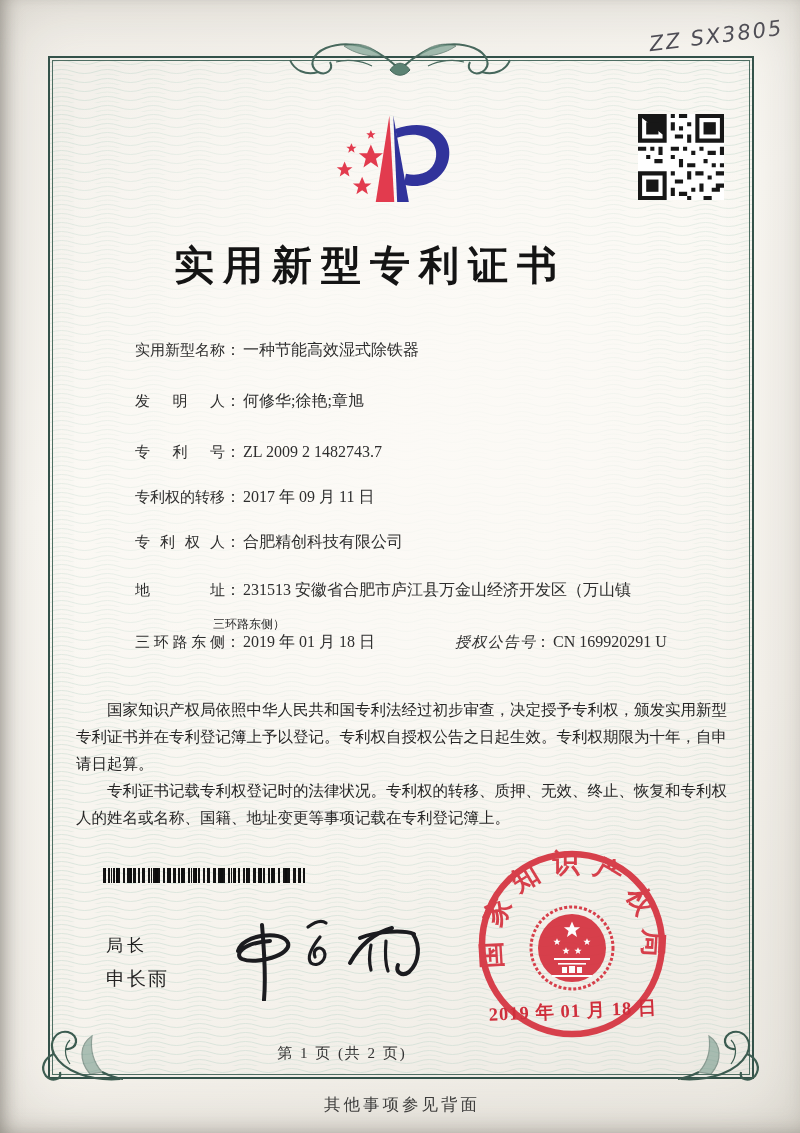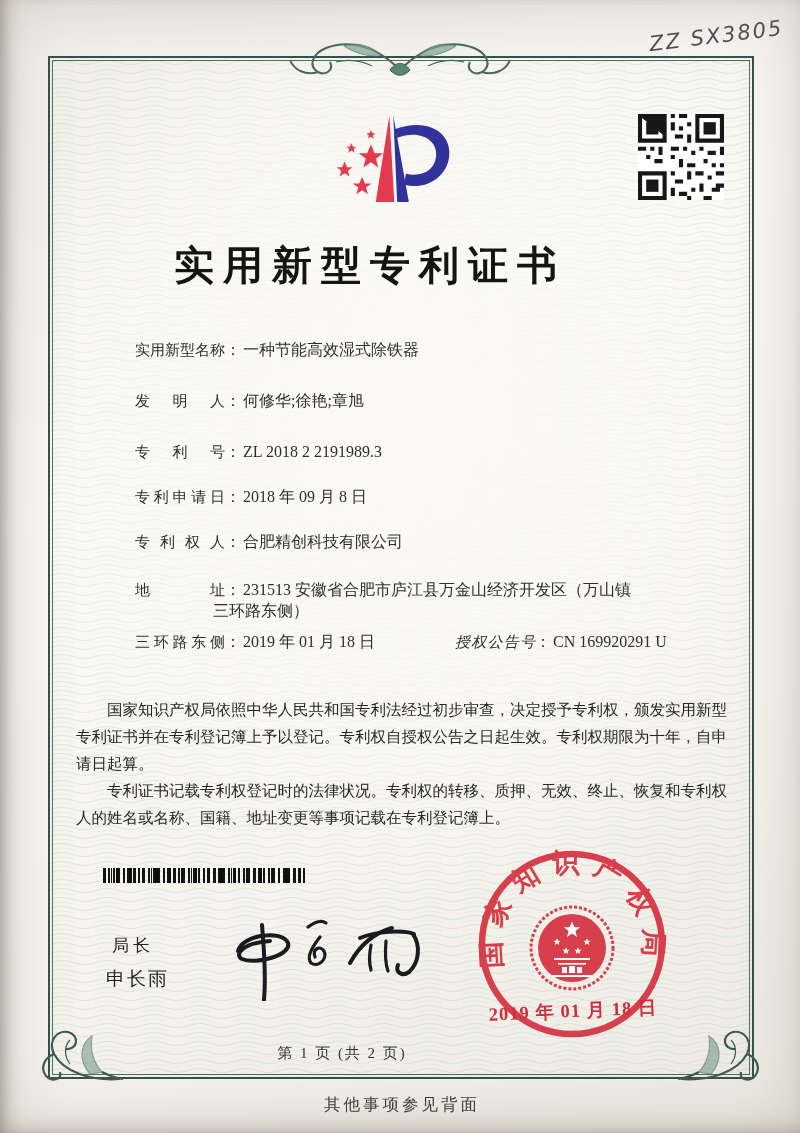--- a/index.html
+++ b/index.html
@@ -22,36 +22,36 @@
   .logo{position:absolute;left:330px;top:106px;}
   .qr{position:absolute;left:638px;top:114px;}
   .title{position:absolute;left:0;width:716px;top:238px;margin:0;text-align:center;
     font-size:40px;font-weight:700;letter-spacing:9px;color:#141414;padding-left:12px;}
   
   .row{position:absolute;left:103px;white-space:nowrap;font-size:16px;color:#2e2e2e;margin-left:32px;}
   .lbl{display:inline-block;width:90px;font-size:15px;text-align:justify;text-align-last:justify;vertical-align:baseline;}
   .colon{display:inline-block;width:14px;}
   .val{margin-left:4px;}
   .r1{top:340px}.r2{top:391px}.r3{top:442px}.r4{top:487px}.r5{top:532px}.r6{top:580px}
-  .addr2{position:absolute;left:213px;top:601px;font-size:16px;color:#2e2e2e;}
+  .addr2{position:absolute;left:213px;top:616px;font-size:12px;color:#2e2e2e;}
   .r7{top:632px;width:640px;}
   .g2{position:absolute;left:320px;top:0;white-space:nowrap;}
   .g2 .lbl{width:80px;font-style:italic;}
   
   .body-text{position:absolute;left:76px;top:696px;width:651px;font-size:15.5px;line-height:27px;
     text-align:justify;color:#262626;}
   .body-text p{margin:0;text-indent:2em;}
   
   .barcode{position:absolute;left:103px;top:868px;width:205px;height:15px;
     background-image:
       repeating-linear-gradient(90deg,#141414 0 2px,transparent 2px 5px),
       repeating-linear-gradient(90deg,#141414 0 1px,transparent 1px 8px),
       repeating-linear-gradient(90deg,#0d0d0d 0 3px,transparent 3px 13px);}
   
-  .signer-title{position:absolute;left:106px;top:934px;font-size:17px;letter-spacing:4px;color:#222;margin-left:6px;}
+  .signer-title{position:absolute;left:106px;top:934px;font-size:17px;letter-spacing:4px;color:#222;}
   .signer-name{position:absolute;left:106px;top:966px;font-size:19px;letter-spacing:2px;color:#222;}
   .signature{position:absolute;left:208px;top:893px;}
   
   .seal{position:absolute;left:474px;top:846px;}
   .seal-date{position:absolute;left:488px;top:998px;width:170px;text-align:center;
     font-size:18.5px;color:#cf2f3c;letter-spacing:1px;transform:rotate(-2.5deg);font-weight:600;}
   
   .page-num{position:absolute;left:0;width:684px;top:1044px;text-align:center;font-size:15px;letter-spacing:2px;color:#333;}
   .back-note{position:absolute;left:2px;width:800px;top:1094px;text-align:center;font-size:16.5px;letter-spacing:3px;color:#3a3a3a;}
   
@@ -145,24 +145,24 @@
 
   <h1 class="title">实用新型专利证书</h1>
 
   <div class="row r1">
     <span class="lbl">实用新型名称</span><span class="colon">：</span><span class="val">一种节能高效湿式除铁器</span>
   </div>
   <div class="row r2">
     <span class="lbl">发明人</span><span class="colon">：</span><span class="val">何修华;徐艳;章旭</span>
   </div>
   <div class="row r3">
-    <span class="lbl">专利号</span><span class="colon">：</span><span class="val">ZL 2018 2 2191989.3</span>
+    <span class="lbl">专利号</span><span class="colon">：</span><span class="val">ZL 2009 2 1482743.7</span>
   </div>
   <div class="row r4">
-    <span class="lbl">专利申请日</span><span class="colon">：</span><span class="val">2018 年 09 月 8 日</span>
+    <span class="lbl">专利权的转移</span><span class="colon">：</span><span class="val">2017 年 09 月 11 日</span>
   </div>
   <div class="row r5">
     <span class="lbl">专利权人</span><span class="colon">：</span><span class="val">合肥精创科技有限公司</span>
   </div>
   <div class="row r6">
     <span class="lbl">地址</span><span class="colon">：</span><span class="val">231513 安徽省合肥市庐江县万金山经济开发区（万山镇</span>
   </div>
   <div class="addr2">三环路东侧）</div>
   <div class="row r7">
     <span class="lbl">三环路东侧</span><span class="colon">：</span><span class="val">2019 年 01 月 18 日</span>

